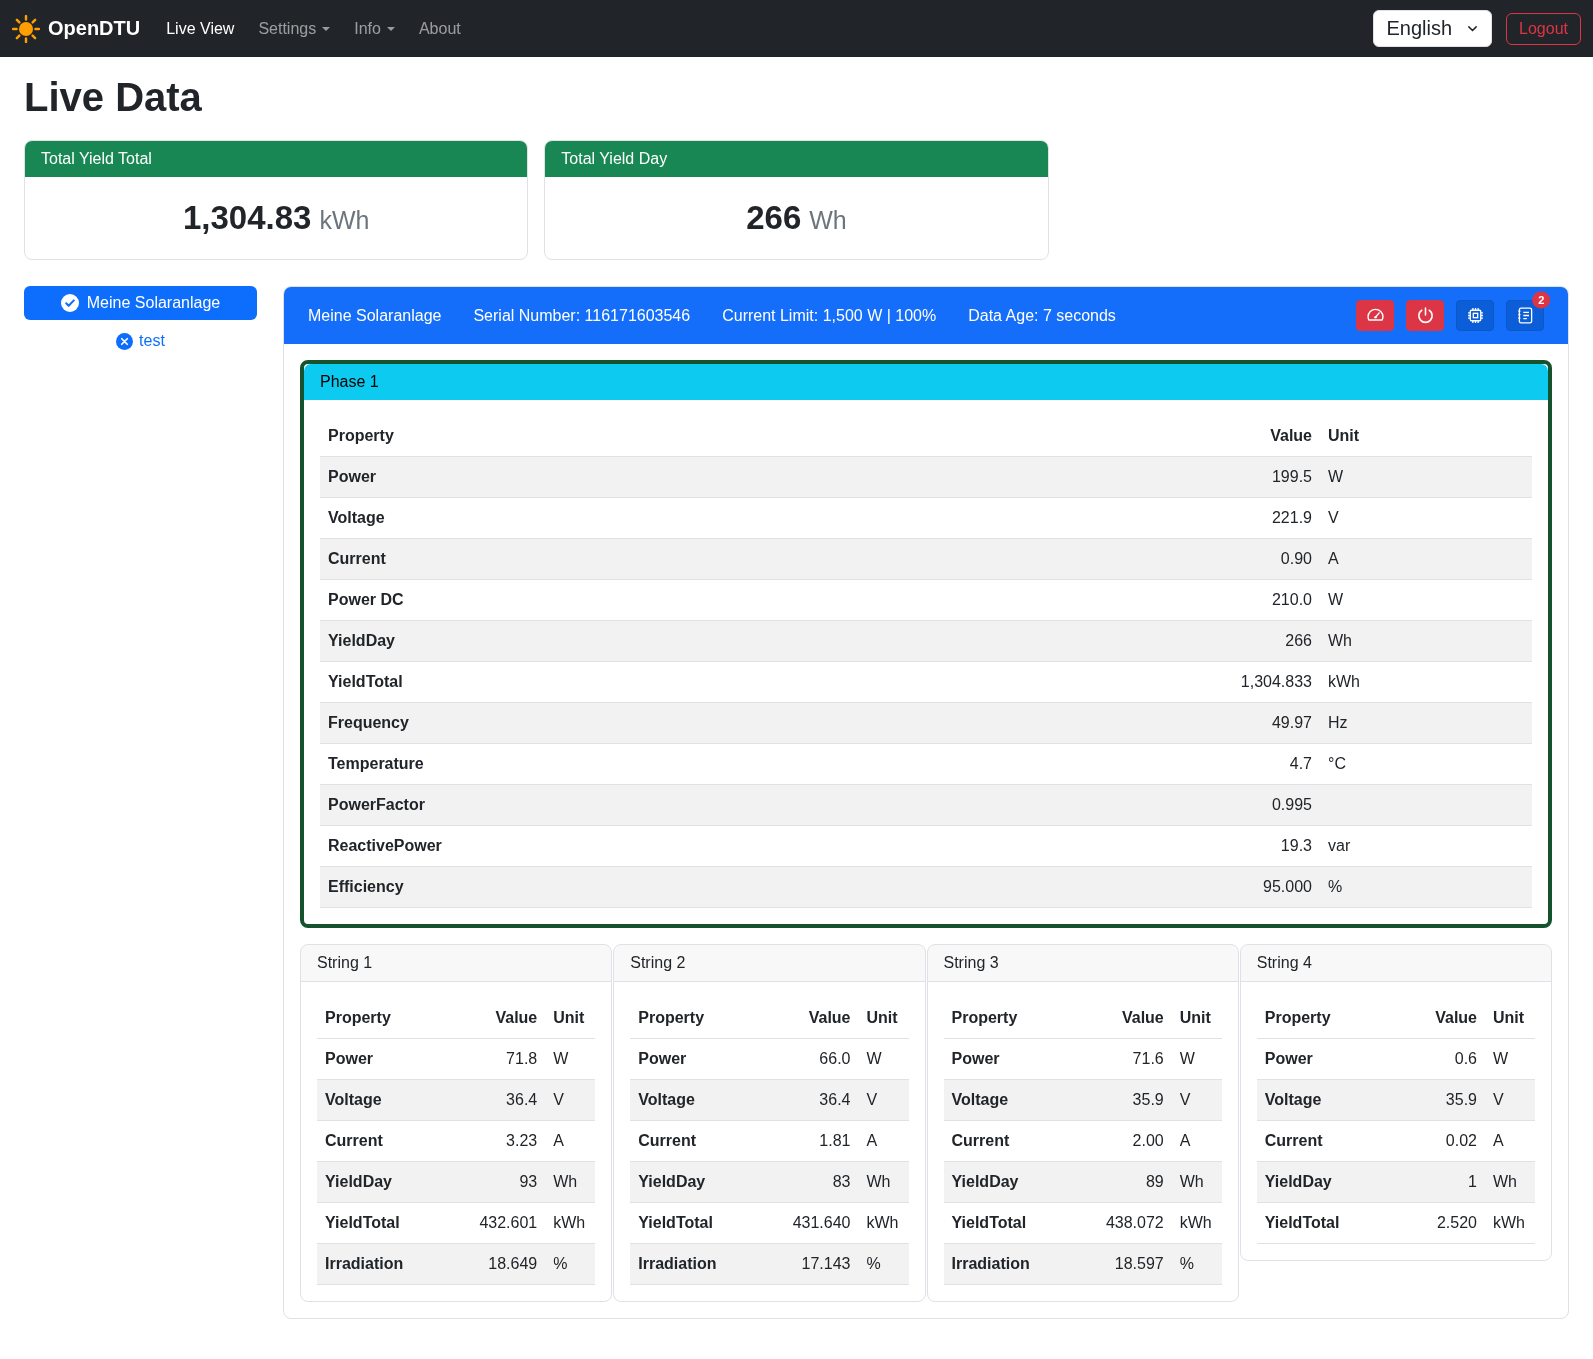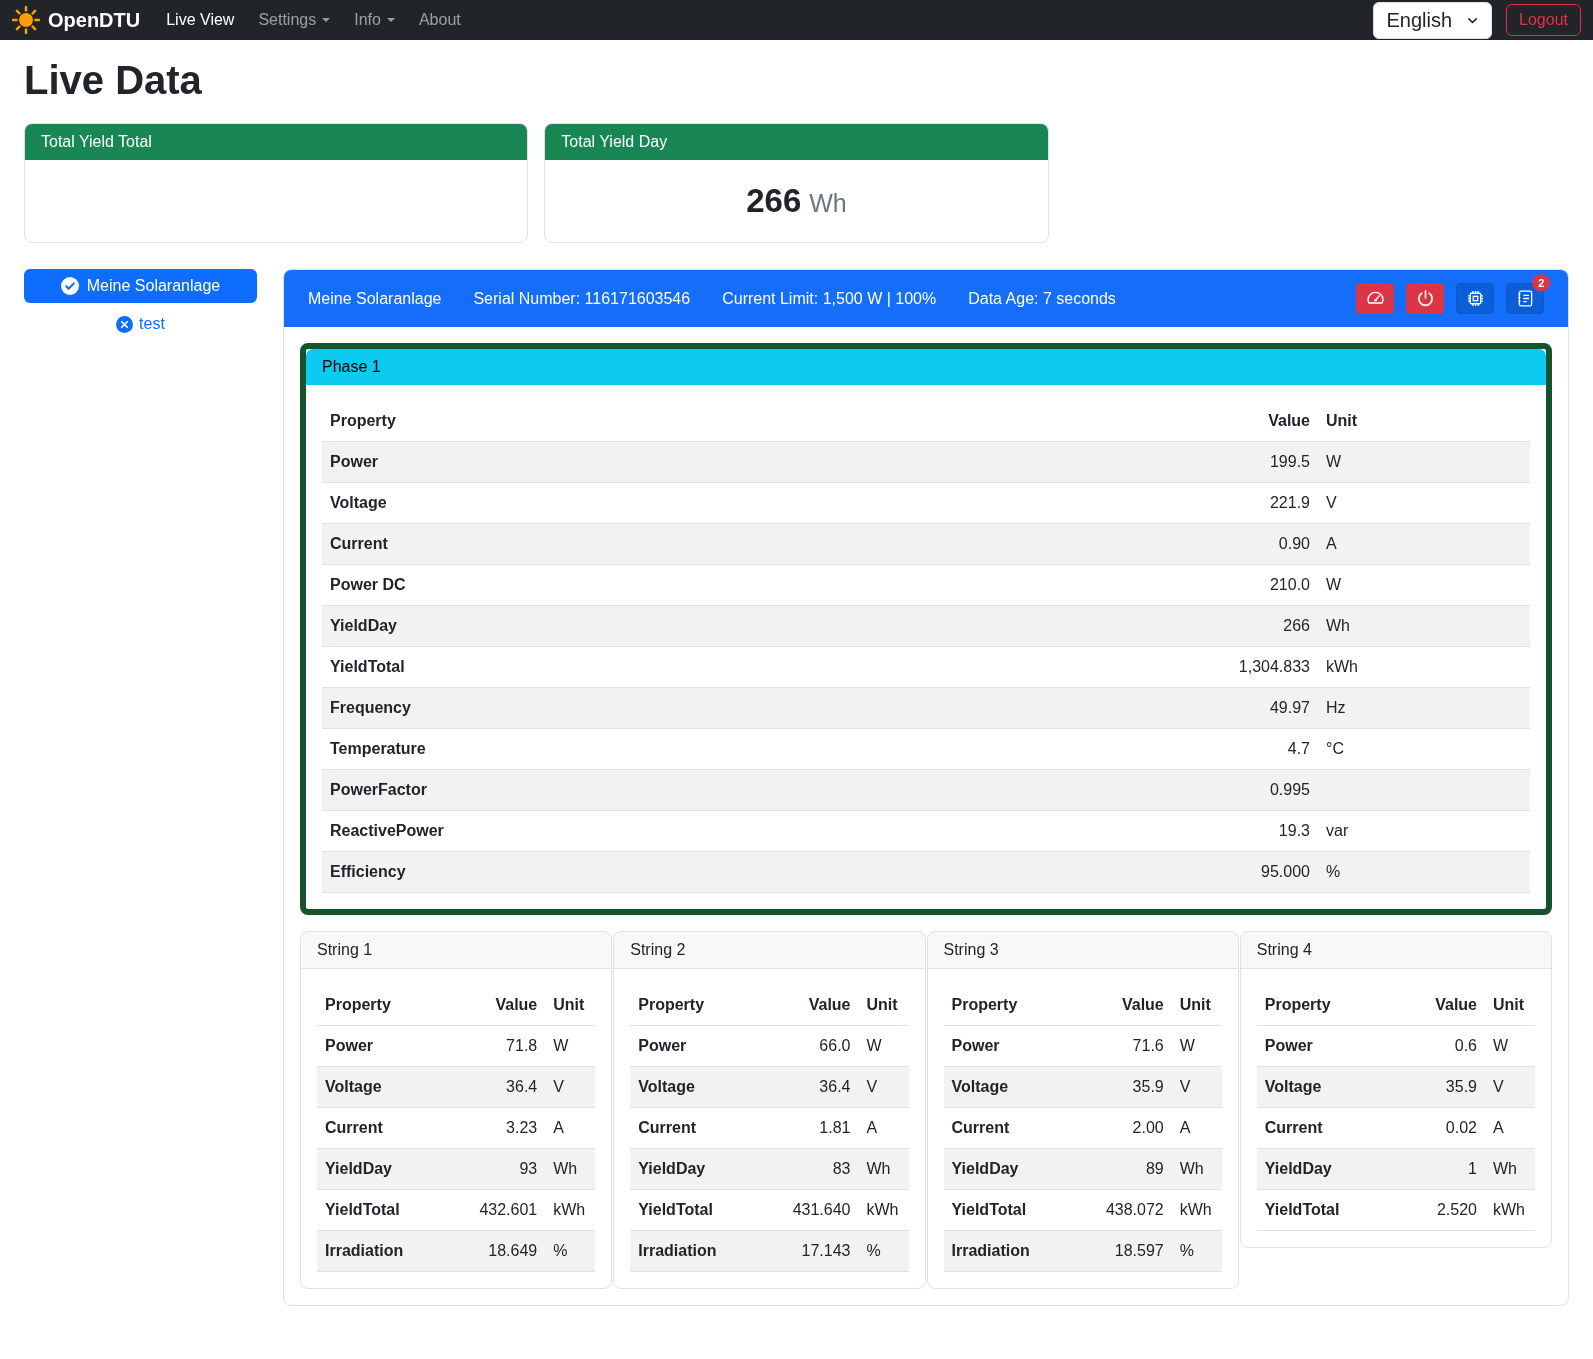--- a/index.html
+++ b/index.html
@@ -10,21 +10,21 @@
     background:#fff;
     color:#212529;
     font-family:"Liberation Sans", sans-serif;
     font-size:16px;
   }
   a { text-decoration:none; cursor:pointer; }
 
   
   .navbar {
     background:#212529;
-    height:40px;
+    height:57px;
     display:flex;
     align-items:center;
     padding:0 12px;
   }
   .brand {
     display:flex; align-items:center; gap:8px;
     color:#fff; font-size:20px; font-weight:700;
     margin-right:14px; cursor:pointer;
   }
   .nav-links { display:flex; align-items:center; }
@@ -108,21 +108,21 @@
   .event-badge {
     position:absolute; top:0; left:100%;
     transform:translate(-60%,-55%);
     background:#dc3545; color:#fff;
     font-size:11px; font-weight:700;
     padding:2px 6px; border-radius:9px; line-height:1.2;
   }
   .inv-body { padding:16px; }
 
   
-  .phase-card { border:6px solid #14532d; border-radius:8px; margin-bottom:16px; }
+  .phase-card { border:4px solid #14532d; border-radius:8px; margin-bottom:16px; }
   .phase-header {
     background:#0dcaf0; color:#000;
     padding:9px 16px; border-radius:7px 7px 0 0; font-size:16px;
   }
   .phase-body { padding:16px; }
 
   
   table { width:100%; border-collapse:collapse; font-size:16px; }
   th, td { padding:8px; line-height:1.5; border-bottom:1px solid #dee2e6; text-align:left; vertical-align:top; }
   thead th { font-weight:700; }
@@ -185,20 +185,23 @@
     <button class="logout-btn">Logout</button>
   </div>
 </nav>
 
 <main class="main">
   <h1 class="page-title">Live Data</h1>
 
   <div class="summary-grid">
     <div class="card">
       <div class="card-header-success">Total Yield Total</div>
+      <div class="summary-body">
+        <span class="summary-value">1,304.83</span><span class="summary-unit">kWh</span>
+      </div>
     </div>
     <div class="card">
       <div class="card-header-success">Total Yield Day</div>
       <div class="summary-body">
         <span class="summary-value">266</span><span class="summary-unit">Wh</span>
       </div>
     </div>
   </div>
 
   <div class="content-row">

